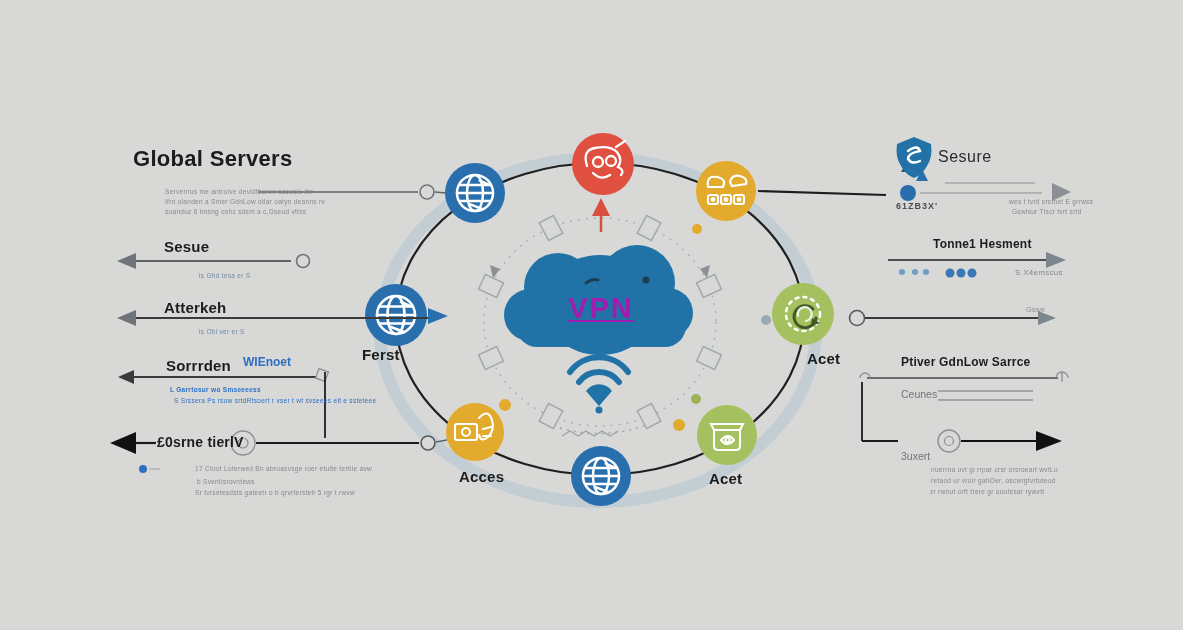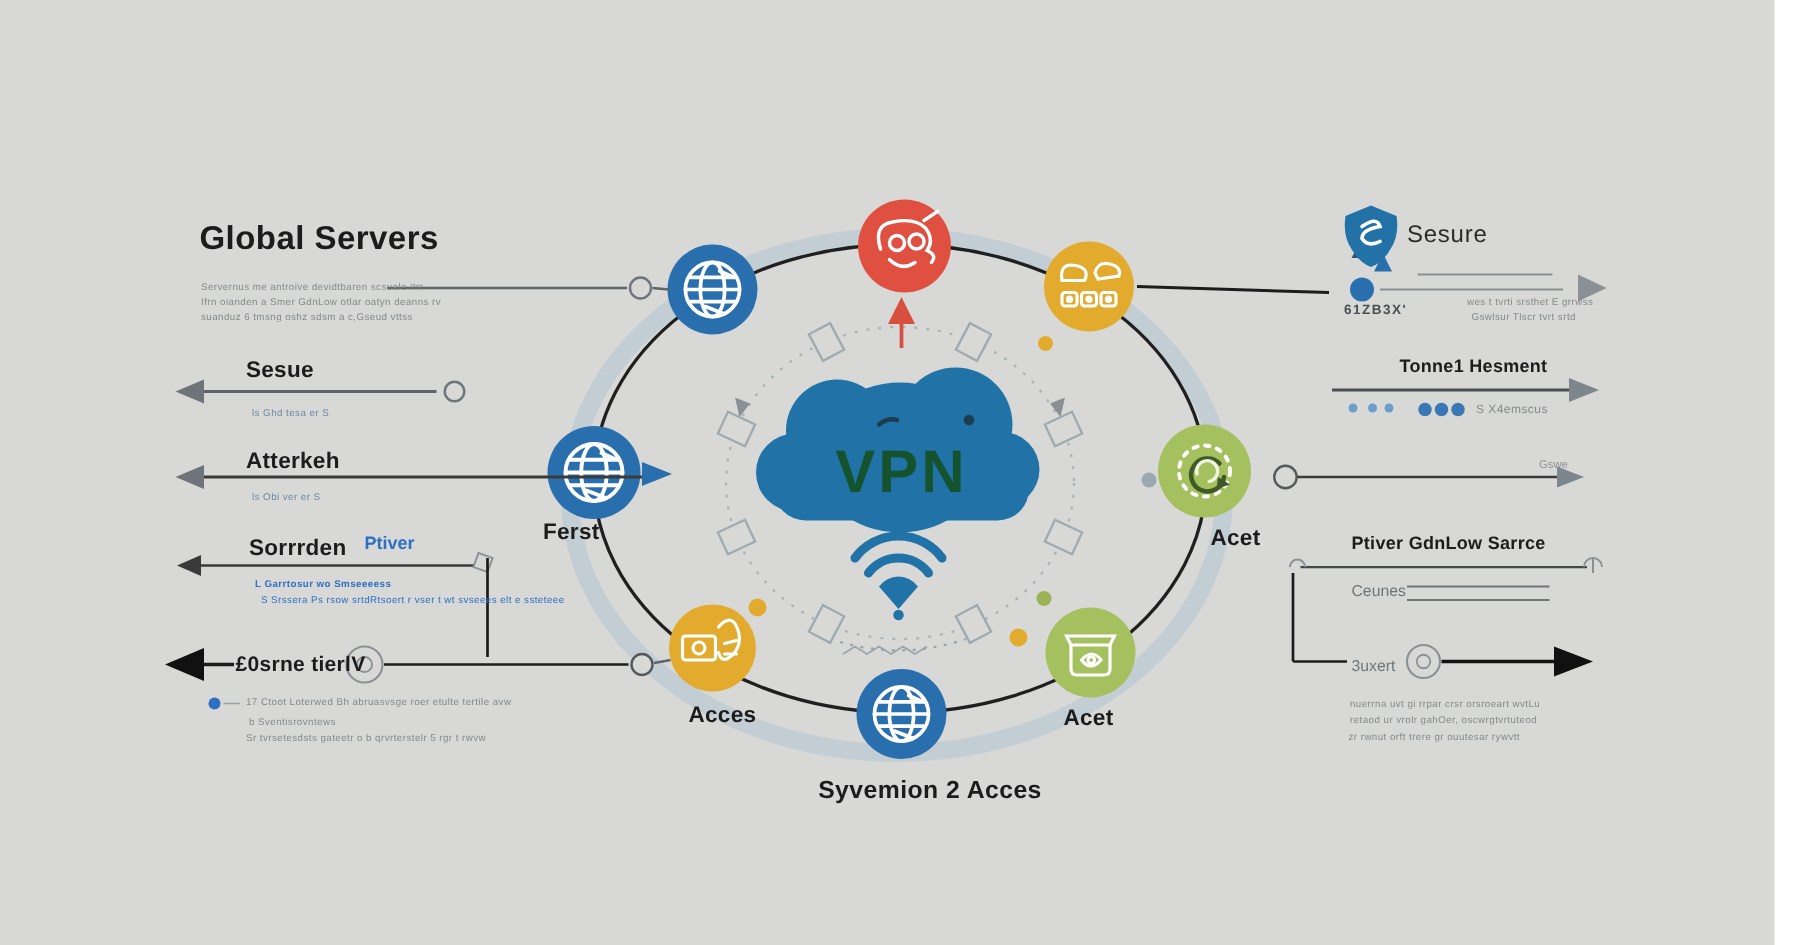--- a/index.html
+++ b/index.html
@@ -4,25 +4,25 @@
 <style>
   html,body{margin:0;padding:0;}
   #canvas{position:relative;width:1183px;height:630px;background:#d8d9d7;overflow:hidden;
           font-family:"Liberation Sans",sans-serif;}
   #art{position:absolute;left:0;top:0;}
   .t{position:absolute;white-space:nowrap;color:#1c1c1c;line-height:1.15;}
   .h1{font-size:22px;font-weight:700;letter-spacing:.3px;}
   .lbl{font-size:15px;font-weight:700;letter-spacing:.2px;}
   .lbl2{font-size:12px;font-weight:700;letter-spacing:.2px;}
   .sesure{font-size:16px;font-weight:500;color:#2b2b2b;letter-spacing:.5px;}
-  .tiny{font-size:6.5px;color:#84898b;letter-spacing:.3px;}
+  .tiny{font-size:6.5px;color:#84898b;letter-spacing:.3px;margin-left:31px;}
   .tinyb{font-size:6.5px;color:#2e6fc2;font-weight:700;letter-spacing:.3px;}
   .code{font-size:9px;color:#4b4f52;letter-spacing:1px;font-weight:600;}
   .small{font-size:10.5px;color:#6f7577;}
-  .vpn{font-size:40px;font-weight:700;color:#14532d;letter-spacing:2px;}
+  .vpn{font-size:29px;font-weight:700;color:#a21caf;letter-spacing:2px;text-decoration:underline;}
   .cap{font-size:16.5px;font-weight:700;letter-spacing:.3px;}
   .hint{font-size:7.5px;color:#8d9294;text-align:center;}
 </style>
 </head>
 <body>
 
 <div id="canvas">
 
 <svg id="art" width="1200" height="630" viewBox="0 0 1200 630">
   <defs>
@@ -219,48 +219,47 @@
 <div class="t tiny" style="left:134px;top:198px;">Ifrn oianden a Smer GdnLow otlar oatyn deanns rv</div>
 <div class="t tiny" style="left:134px;top:208px;">suanduz 6 tmsng  oshz sdsm a c,Gseud vttss</div>
 
 <div class="t lbl" style="left:164px;top:238px;">Sesue</div>
 <div class="t tiny" style="left:168px;top:272px;color:#6f87a0;">ls Ghd  tesa   er      S</div>
 
 <div class="t lbl" style="left:164px;top:299px;text-align:right;">Atterkeh</div>
 <div class="t tiny" style="left:168px;top:328px;color:#6f87a0;">ls Obi ver   er      S</div>
 
 <div class="t lbl" style="left:166px;top:357px;">Sorrrden</div>
-<div class="t" style="left:243px;top:356px;font-size:12px;font-weight:700;color:#2e6fc2;">Ptiver</div>
+<div class="t" style="left:243px;top:356px;font-size:12px;font-weight:700;color:#2e6fc2;">WIEnoet</div>
 <div class="t tinyb" style="left:170px;top:386px;">L  Garrtosur wo     Smseeeess</div>
 <div class="t tinyb" style="left:174px;top:397px;font-weight:400;">S  Srssera Ps rsow  srtdRtsoert  r vser t wt  svseees  elt e ssteteee</div>
 
 <div class="t lbl" style="left:157px;top:434px;font-size:14px;">£0srne tierlV</div>
 <div class="t tiny" style="left:164px;top:465px;">17 Ctoot Loterwed Bh abruasvsge roer etulte tertile avw</div>
 <div class="t tiny" style="left:166px;top:478px;">b   Sventisrovntews</div>
 <div class="t tiny" style="left:164px;top:489px;">Sr tvrsetesdsts gateetr o b qrvrterstelr 5 rgr  t rwvw</div>
 
 <div class="t lbl" style="left:362px;top:346px;">Ferst</div>
 <div class="t lbl" style="left:807px;top:350px;">Acet</div>
 <div class="t lbl" style="left:459px;top:468px;">Acces</div>
 <div class="t lbl" style="left:709px;top:470px;">Acet</div>
 
 <div class="t vpn" style="left:545px;top:292px;width:112px;text-align:center;">VPN</div>
-<div class="t cap" style="left:540px;top:518px;width:160px;text-align:center;">Syvemion 2 Acces</div>
 
 <div class="t sesure" style="left:938px;top:148px;">Sesure</div>
 <div class="t code" style="left:896px;top:201px;">61ZB3X'</div>
 <div class="t tiny" style="left:978px;top:198px;">wes t tvrti srsthet E grrwss</div>
 <div class="t tiny" style="left:981px;top:208px;">Gswlsur  Tlscr tvrt srtd</div>
 
 <div class="t lbl2" style="left:933px;top:238px;">Tonne1 Hesment</div>
 <div class="t tiny" style="left:984px;top:268px;font-size:8px;">S X4emscus</div>
 
 <div class="t hint" style="left:1026px;top:306px;">Gswe</div>
 
 <div class="t lbl2" style="left:901px;top:356px;">Ptiver GdnLow Sarrce</div>
 <div class="t small" style="left:901px;top:388px;">Ceunes</div>
-<div class="t small" style="left:901px;top:438px;">3uxert</div>
+<div class="t small" style="left:901px;top:450px;">3uxert</div>
 
 <div class="t tiny" style="left:900px;top:466px;">nuerrna uvt gi rrpar crsr orsroeart wvtLu</div>
 <div class="t tiny" style="left:900px;top:477px;">retaod ur vrolr gahOer, oscwrgtvrtuteod</div>
 <div class="t tiny" style="left:899px;top:488px;">zr rwnut orft trere gr ouutesar rywvtt</div>
 
 </div>
 
 </body></html>

